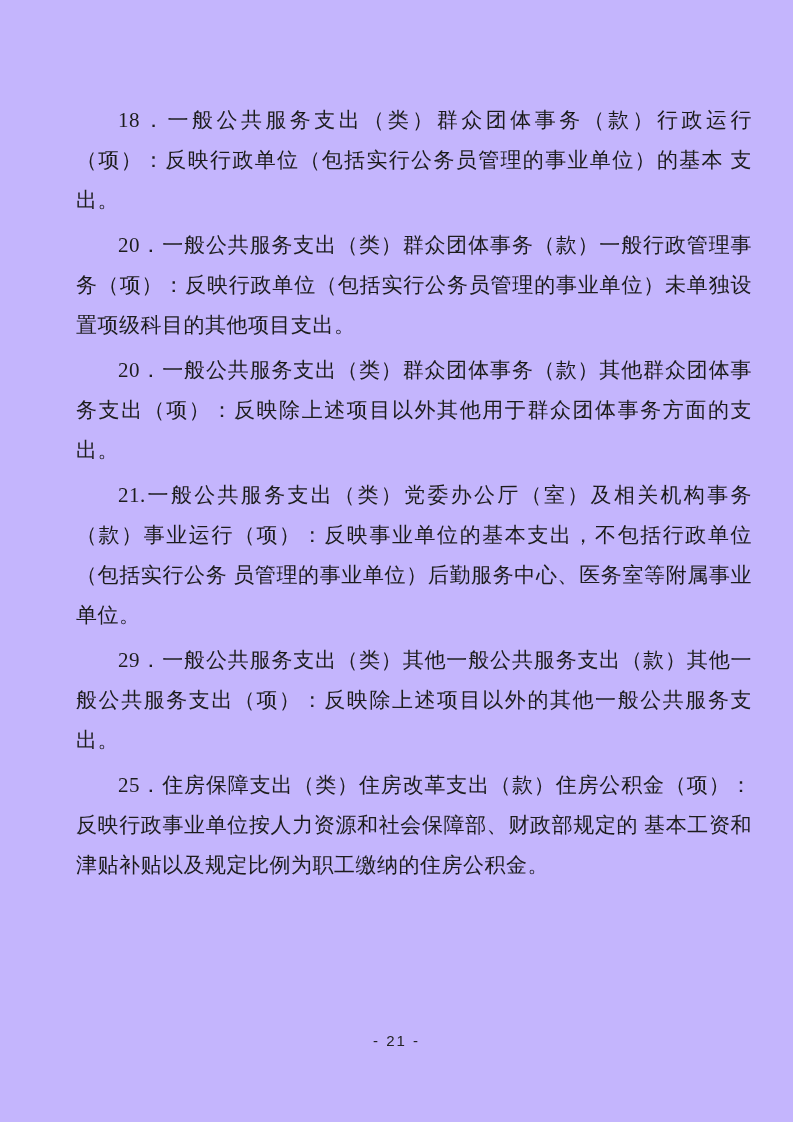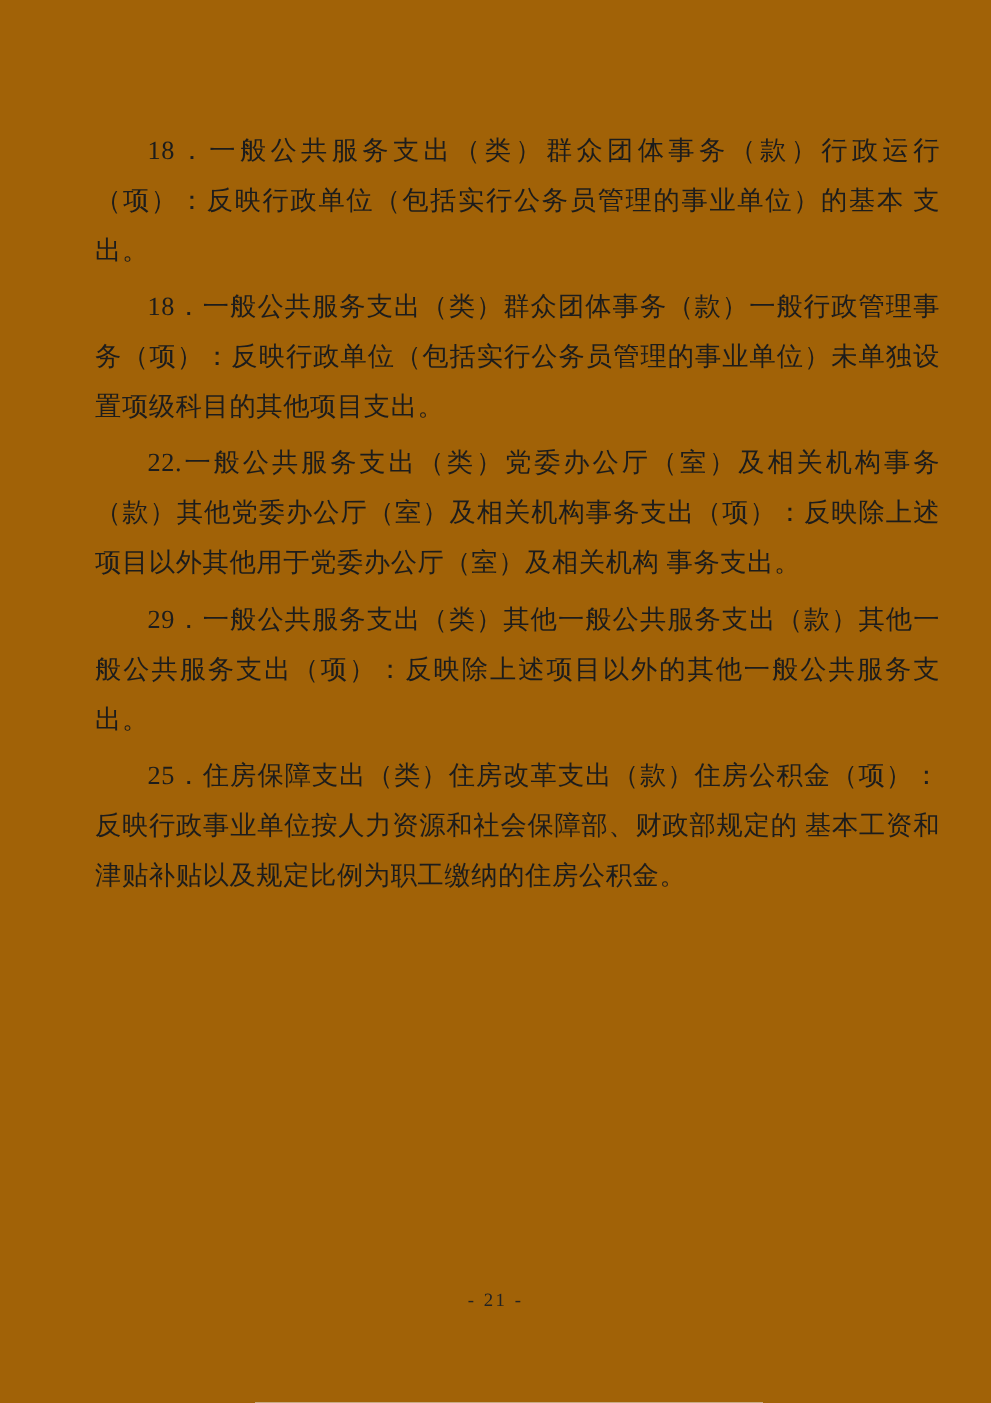--- a/index.html
+++ b/index.html
@@ -5,21 +5,21 @@
   html, body {
     margin: 0;
     padding: 0;
     background: #e8e8e8;
   }
   .page {
     position: relative;
     width: 793px;
     height: 1122px;
     margin: 0 auto;
-    background: #a16207;
+    background: #c4b5fd;
     overflow: hidden;
     font-family: "Liberation Serif", "DejaVu Serif", serif;
     color: #1c1c1c;
   }
   .doc-body {
     position: absolute;
     top: 100px;
     left: 76px;
     width: 676px;
     text-align: justify;
@@ -37,30 +37,31 @@
     position: absolute;
     top: 1032px;
     left: 0;
     width: 793px;
     text-align: center;
   }
   .page-footer span {
     font-size: 15px;
     letter-spacing: 2px;
     color: #222222;
-    font-family: Liberation Serif, serif;
+    font-family: Liberation Sans, sans-serif;
   }
 </style>
 </head>
 <body>
 
 <div class="page">
   <div class="doc-body">
     <p>18．一般公共服务支出（类）群众团体事务（款）行政运行（项）：反映行政单位（包括实行公务员管理的事业单位）的基本 支出。</p>
-    <p>18．一般公共服务支出（类）群众团体事务（款）一般行政管理事务（项）：反映行政单位（包括实行公务员管理的事业单位）未单独设置项级科目的其他项目支出。</p>
-    <p>22.一般公共服务支出（类）党委办公厅（室）及相关机构事务（款）其他党委办公厅（室）及相关机构事务支出（项）：反映除上述项目以外其他用于党委办公厅（室）及相关机构 事务支出。</p>
+    <p>20．一般公共服务支出（类）群众团体事务（款）一般行政管理事务（项）：反映行政单位（包括实行公务员管理的事业单位）未单独设置项级科目的其他项目支出。</p>
+    <p>20．一般公共服务支出（类）群众团体事务（款）其他群众团体事务支出（项）：反映除上述项目以外其他用于群众团体事务方面的支出。</p>
+    <p>21.一般公共服务支出（类）党委办公厅（室）及相关机构事务（款）事业运行（项）：反映事业单位的基本支出，不包括行政单位（包括实行公务 员管理的事业单位）后勤服务中心、医务室等附属事业单位。</p>
     <p>29．一般公共服务支出（类）其他一般公共服务支出（款）其他一般公共服务支出（项）：反映除上述项目以外的其他一般公共服务支出。</p>
     <p>25．住房保障支出（类）住房改革支出（款）住房公积金（项）：反映行政事业单位按人力资源和社会保障部、财政部规定的 基本工资和津贴补贴以及规定比例为职工缴纳的住房公积金。</p>
   </div>
   <div class="page-footer">
     <span>- 21 -</span>
   </div>
 </div>
 
 </body></html>

